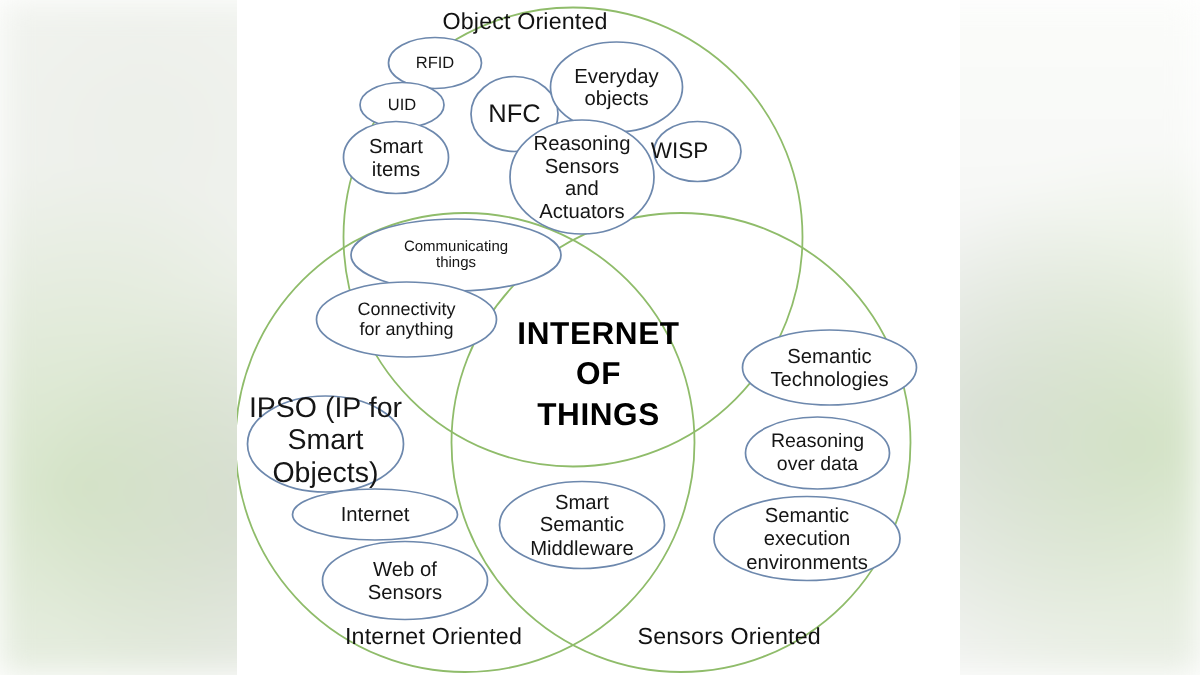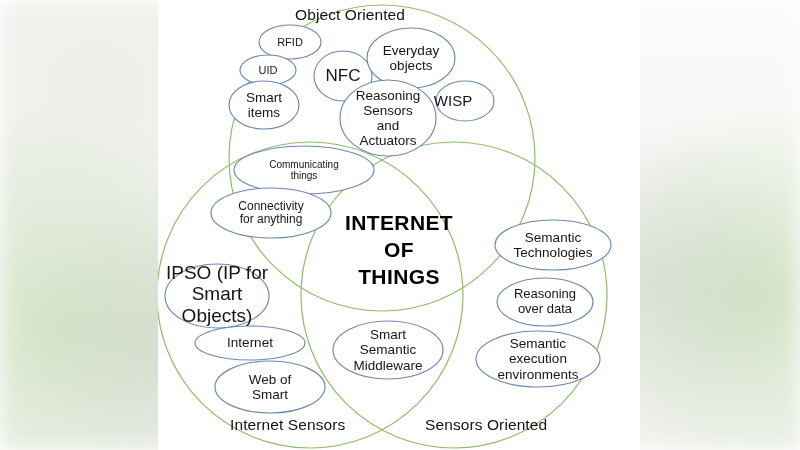--- a/index.html
+++ b/index.html
@@ -118,21 +118,21 @@
           <ellipse cx="112" cy="387" rx="55" ry="26" fill="#ffffff" stroke="#6d88ad" stroke-width="1.15"></ellipse>
           <ellipse cx="230" cy="350" rx="55" ry="29" fill="#ffffff" stroke="#6d88ad" stroke-width="1.15"></ellipse>
           <ellipse cx="395" cy="245" rx="58" ry="25" fill="#ffffff" stroke="#6d88ad" stroke-width="1.15"></ellipse>
           <ellipse cx="387" cy="302" rx="48" ry="24" fill="#ffffff" stroke="#6d88ad" stroke-width="1.15"></ellipse>
           <ellipse cx="380" cy="359" rx="62" ry="28" fill="#ffffff" stroke="#6d88ad" stroke-width="1.15"></ellipse>
         </g>
     </svg>
 
     <div id="circle-titles-layer">
         <div class="circle-title" style="left: 137px; top: 6px;">Object Oriented</div>
-        <div class="circle-title" style="left: 72px; top: 416px;">Internet Sensors</div>
+        <div class="circle-title" style="left: 72px; top: 416px;">Internet Oriented</div>
         <div class="circle-title" style="left: 267px; top: 416px;">Sensors Oriented</div>
       </div>
     <div id="nodes-layer">
         <div class="node-label" style="left: 101px; top: 25px; width: 62px; height: 34px; font-size: 11px; white-space: pre-line;">RFID</div>
         <div class="node-label" style="left: 82px; top: 55px; width: 56px; height: 30px; font-size: 11px; white-space: pre-line;">UID</div>
         <div class="node-label" style="left: 71px; top: 81px; width: 70px; height: 48px; font-size: 13.5px; white-space: pre-line;">Smart
 items</div>
         <div class="node-label" style="left: 156px; top: 51px; width: 58px; height: 50px; font-size: 17px; white-space: pre-line;">NFC</div>
         <div class="node-label" style="left: 209px; top: 28px; width: 88px; height: 60px; font-size: 13.5px; white-space: pre-line;">Everyday
 objects</div>
@@ -143,21 +143,21 @@
         <div class="node-label" style="left: 266px; top: 81px; width: 58px; height: 40px; font-size: 15px; white-space: pre-line;">WISP</div>
         <div class="node-label" style="left: 76px; top: 146px; width: 140px; height: 48px; font-size: 10px; white-space: pre-line;">Communicating
 things</div>
         <div class="node-label" style="left: 53px; top: 188px; width: 120px; height: 50px; font-size: 12px; white-space: pre-line;">Connectivity
 for anything</div>
         <div class="node-label" style="left: 7px; top: 262px; width: 104px; height: 64px; font-size: 19px; white-space: pre-line;">IPSO (IP for
 Smart
 Objects)</div>
         <div class="node-label" style="left: 37px; top: 326px; width: 110px; height: 34px; font-size: 13.5px; white-space: pre-line;">Internet</div>
         <div class="node-label" style="left: 57px; top: 361px; width: 110px; height: 52px; font-size: 13.5px; white-space: pre-line;">Web of
-Smart</div>
+Sensors</div>
         <div class="node-label" style="left: 175px; top: 321px; width: 110px; height: 58px; font-size: 13.5px; white-space: pre-line;">Smart
 Semantic
 Middleware</div>
         <div class="node-label" style="left: 337px; top: 220px; width: 116px; height: 50px; font-size: 13.5px; white-space: pre-line;">Semantic
 Technologies</div>
         <div class="node-label" style="left: 339px; top: 278px; width: 96px; height: 48px; font-size: 13px; white-space: pre-line;">Reasoning
 over data</div>
         <div class="node-label" style="left: 318px; top: 331px; width: 124px; height: 56px; font-size: 13.5px; white-space: pre-line;">Semantic
 execution
 environments</div>

